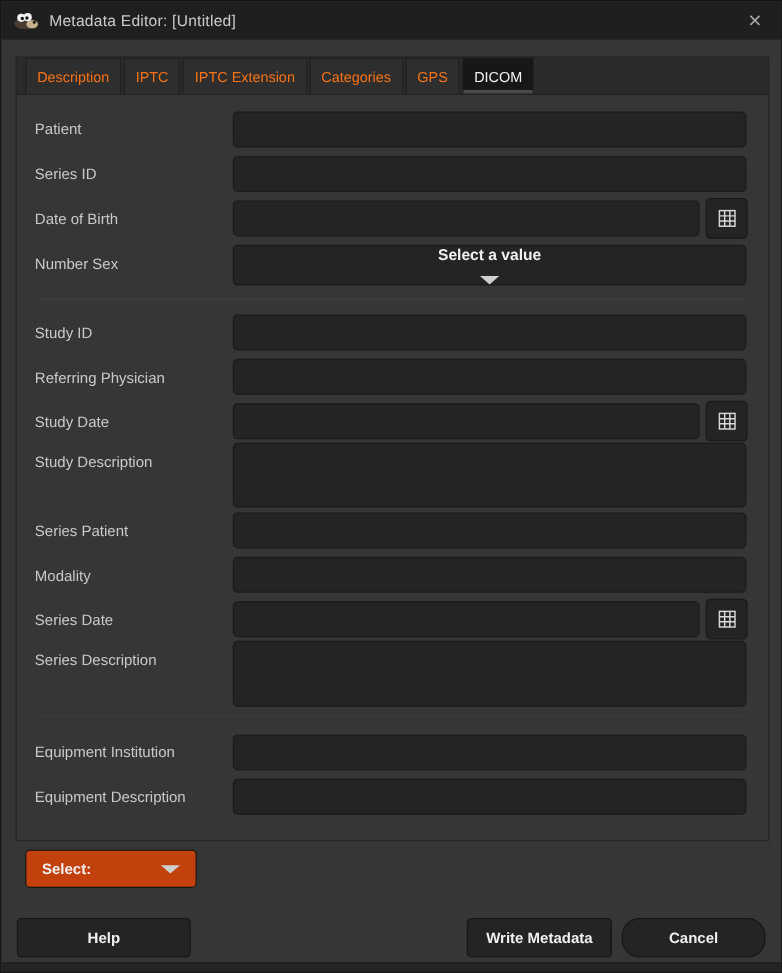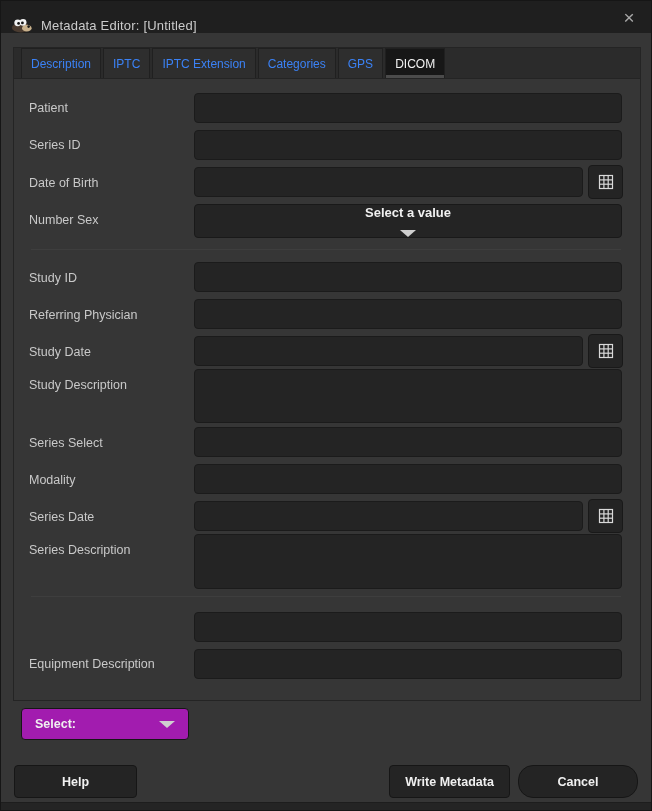--- a/index.html
+++ b/index.html
@@ -7,21 +7,21 @@
   body { font-family: "Liberation Sans", "DejaVu Sans", sans-serif; background:#363636; }
 
   .window {
     position:relative; width:652px; height:811px;
     background:#363636; border:1px solid #161616; overflow:hidden;
   }
 
   
   .titlebar {
     position:absolute; left:0; top:0; right:0; height:32px;
-    background:#1f1f1f; display:flex; align-items:flex-end; padding:0 10px;
+    background:#1f1f1f; display:flex; align-items:center; padding:0 10px;
   }
   .titlebar .app-icon { width:22px; height:16px; margin-right:8px; flex:0 0 auto; }
   .titlebar .title { font-size:13px; color:#cbcbcb; letter-spacing:.2px; }
   .close-btn {
     position:absolute; right:0; top:0; width:44px; height:32px;
     display:flex; align-items:center; justify-content:center;
     color:#a8a8a8; font-size:19px; line-height:1; cursor:default;
   }
 
   
@@ -30,21 +30,21 @@
     border:1px solid #242424; background:#363636;
   }
   .tabstrip {
     position:absolute; left:0; top:0; right:0; height:31px;
     background:#2b2b2b; border-bottom:1px solid #242424;
     display:flex; align-items:stretch; padding-left:7px;
   }
   .tab {
     display:flex; align-items:center; padding:0 9px; margin-right:2px;
     background:#2e2e2e; border:1px solid #202020; border-bottom:none;
-    font-size:12px; color:#3b82f6; white-space:nowrap; cursor:default;
+    font-size:12px; color:#f97316; white-space:nowrap; cursor:default;
   }
   .tab.active {
     background:#171717; color:#f2f2f2;
     box-shadow: inset 0 -3px 0 0 #4b4b4b;
   }
 
   
   .flabel {
     position:absolute; left:28px; width:160px; font-size:12.5px; color:#c9c9c9;
     line-height:16px; white-space:nowrap;
@@ -70,34 +70,34 @@
   }
   .combo-text { font-size:13px; font-weight:600; color:#f0f0f0; }
   .arr {
     width:0; height:0; border-left:8px solid transparent;
     border-right:8px solid transparent; border-top:7px solid #cfcfcf;
   }
   .sep { position:absolute; left:30px; width:590px; height:1px; background:#3e3e3e; }
 
   
   .footer-combo {
-    position:absolute; left:20px; top:707px; width:168px; height:32px;
-    background:#a21caf; border:1px solid #161616; border-radius:4px;
+    position:absolute; left:20px; top:707px; width:143px; height:32px;
+    background:#c2410c; border:1px solid #161616; border-radius:4px;
     display:flex; align-items:center; justify-content:space-between;
     padding:0 13px; cursor:default;
   }
   .footer-combo .combo-text { font-size:12.5px; }
   .btn {
     position:absolute; height:33px; top:764px;
     background:#242424; border:1px solid #161616; border-radius:4px;
     color:#f0f0f0; font-size:12.5px; font-weight:600;
     display:flex; align-items:center; justify-content:center; cursor:default;
     font-family:"Liberation Sans","DejaVu Sans",sans-serif;
   }
-  .btn-help { left:13px; width:123px; }
+  .btn-help { left:13px; width:145px; }
   .btn-write { left:388px; width:121px; }
   .btn-cancel { left:517px; width:120px;border-radius:15px; }
 
   .bottom-strip {
     position:absolute; left:0; right:0; bottom:0; height:8px;
     background:#242424; border-top:1px solid #1d1d1d;
   }
 </style>
 </head>
 <body>
@@ -173,21 +173,21 @@
         <line x1="2.5" y1="11.2" x2="15.5" y2="11.2"></line>
         <line x1="6.9" y1="2.5" x2="6.9" y2="15.5"></line>
         <line x1="11.2" y1="2.5" x2="11.2" y2="15.5"></line>
       </g>
     </svg>
   </div>
 
   <div class="flabel" style="top:376px">Study Description</div>
   <textarea class="entry area" style="top: 368px; height: 54px;"></textarea>
 
-  <div class="flabel" style="top:434px">Series Select</div>
+  <div class="flabel" style="top:434px">Series Patient</div>
   <input class="entry" style="top: 426px;">
 
   <div class="flabel" style="top:471px">Modality</div>
   <input class="entry" style="top: 463px;">
 
   <div class="flabel" style="top:508px">Series Date</div>
   <input class="entry short" style="top: 500px;">
   <div class="calbtn" style="top:498px">
     <svg width="18" height="18" viewBox="0 0 18 18">
       <g stroke="#d9d9d9" stroke-width="1.2" fill="none">
@@ -198,20 +198,21 @@
         <line x1="11.2" y1="2.5" x2="11.2" y2="15.5"></line>
       </g>
     </svg>
   </div>
 
   <div class="flabel" style="top:541px">Series Description</div>
   <textarea class="entry area" style="top: 533px; height: 55px;"></textarea>
 
   <div class="sep" style="top:595px"></div>
 
+  <div class="flabel" style="top:618px">Equipment Institution</div>
   <input class="entry" style="top: 611px;">
 
   <div class="flabel" style="top:655px">Equipment Description</div>
   <input class="entry" style="top: 648px;">
 
   <div class="footer-combo">
     <span class="combo-text">Select:</span>
     <span class="arr"></span>
   </div>
 

